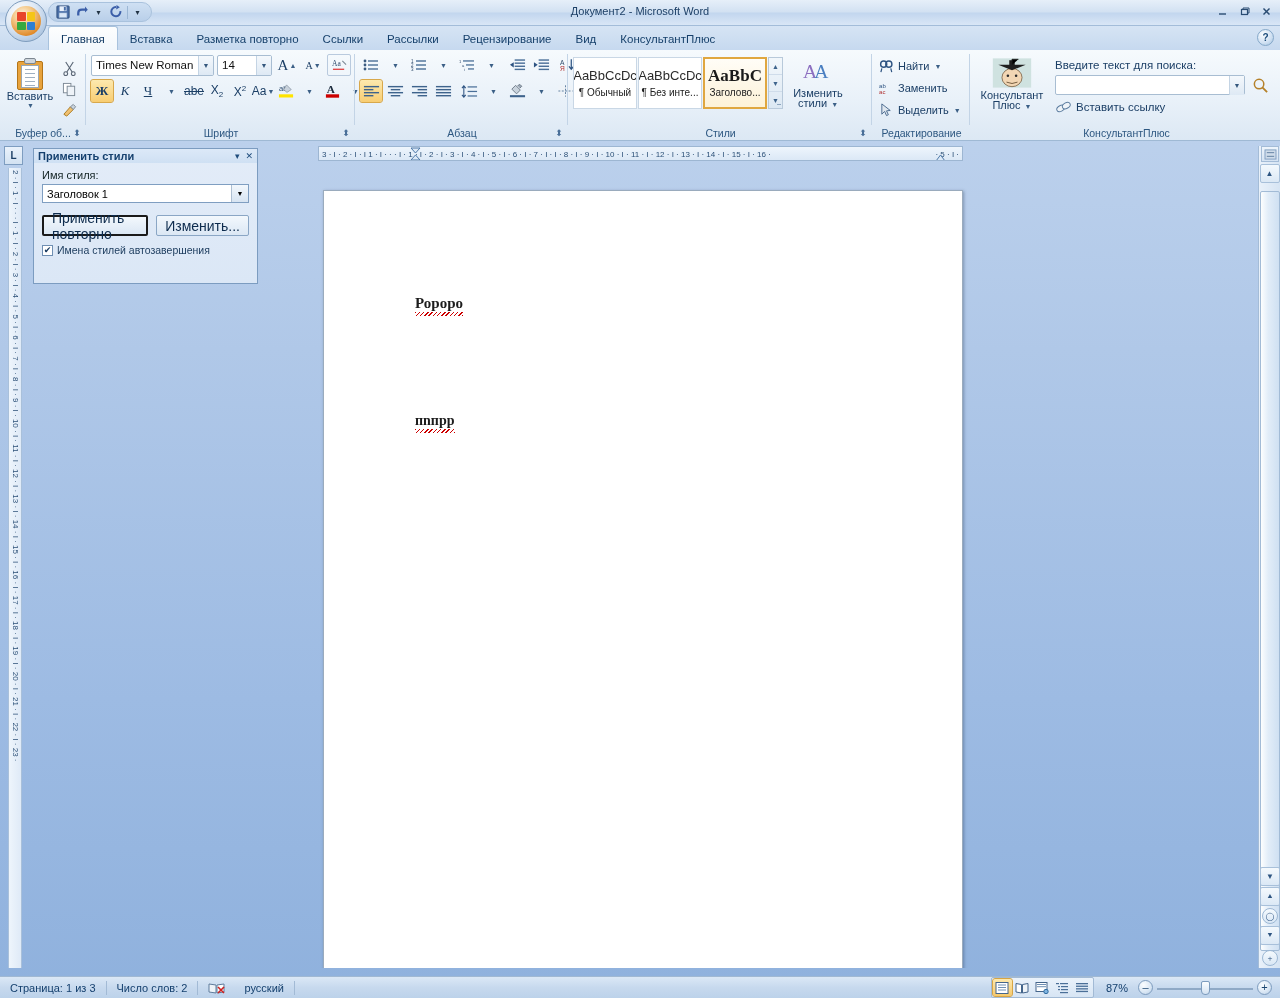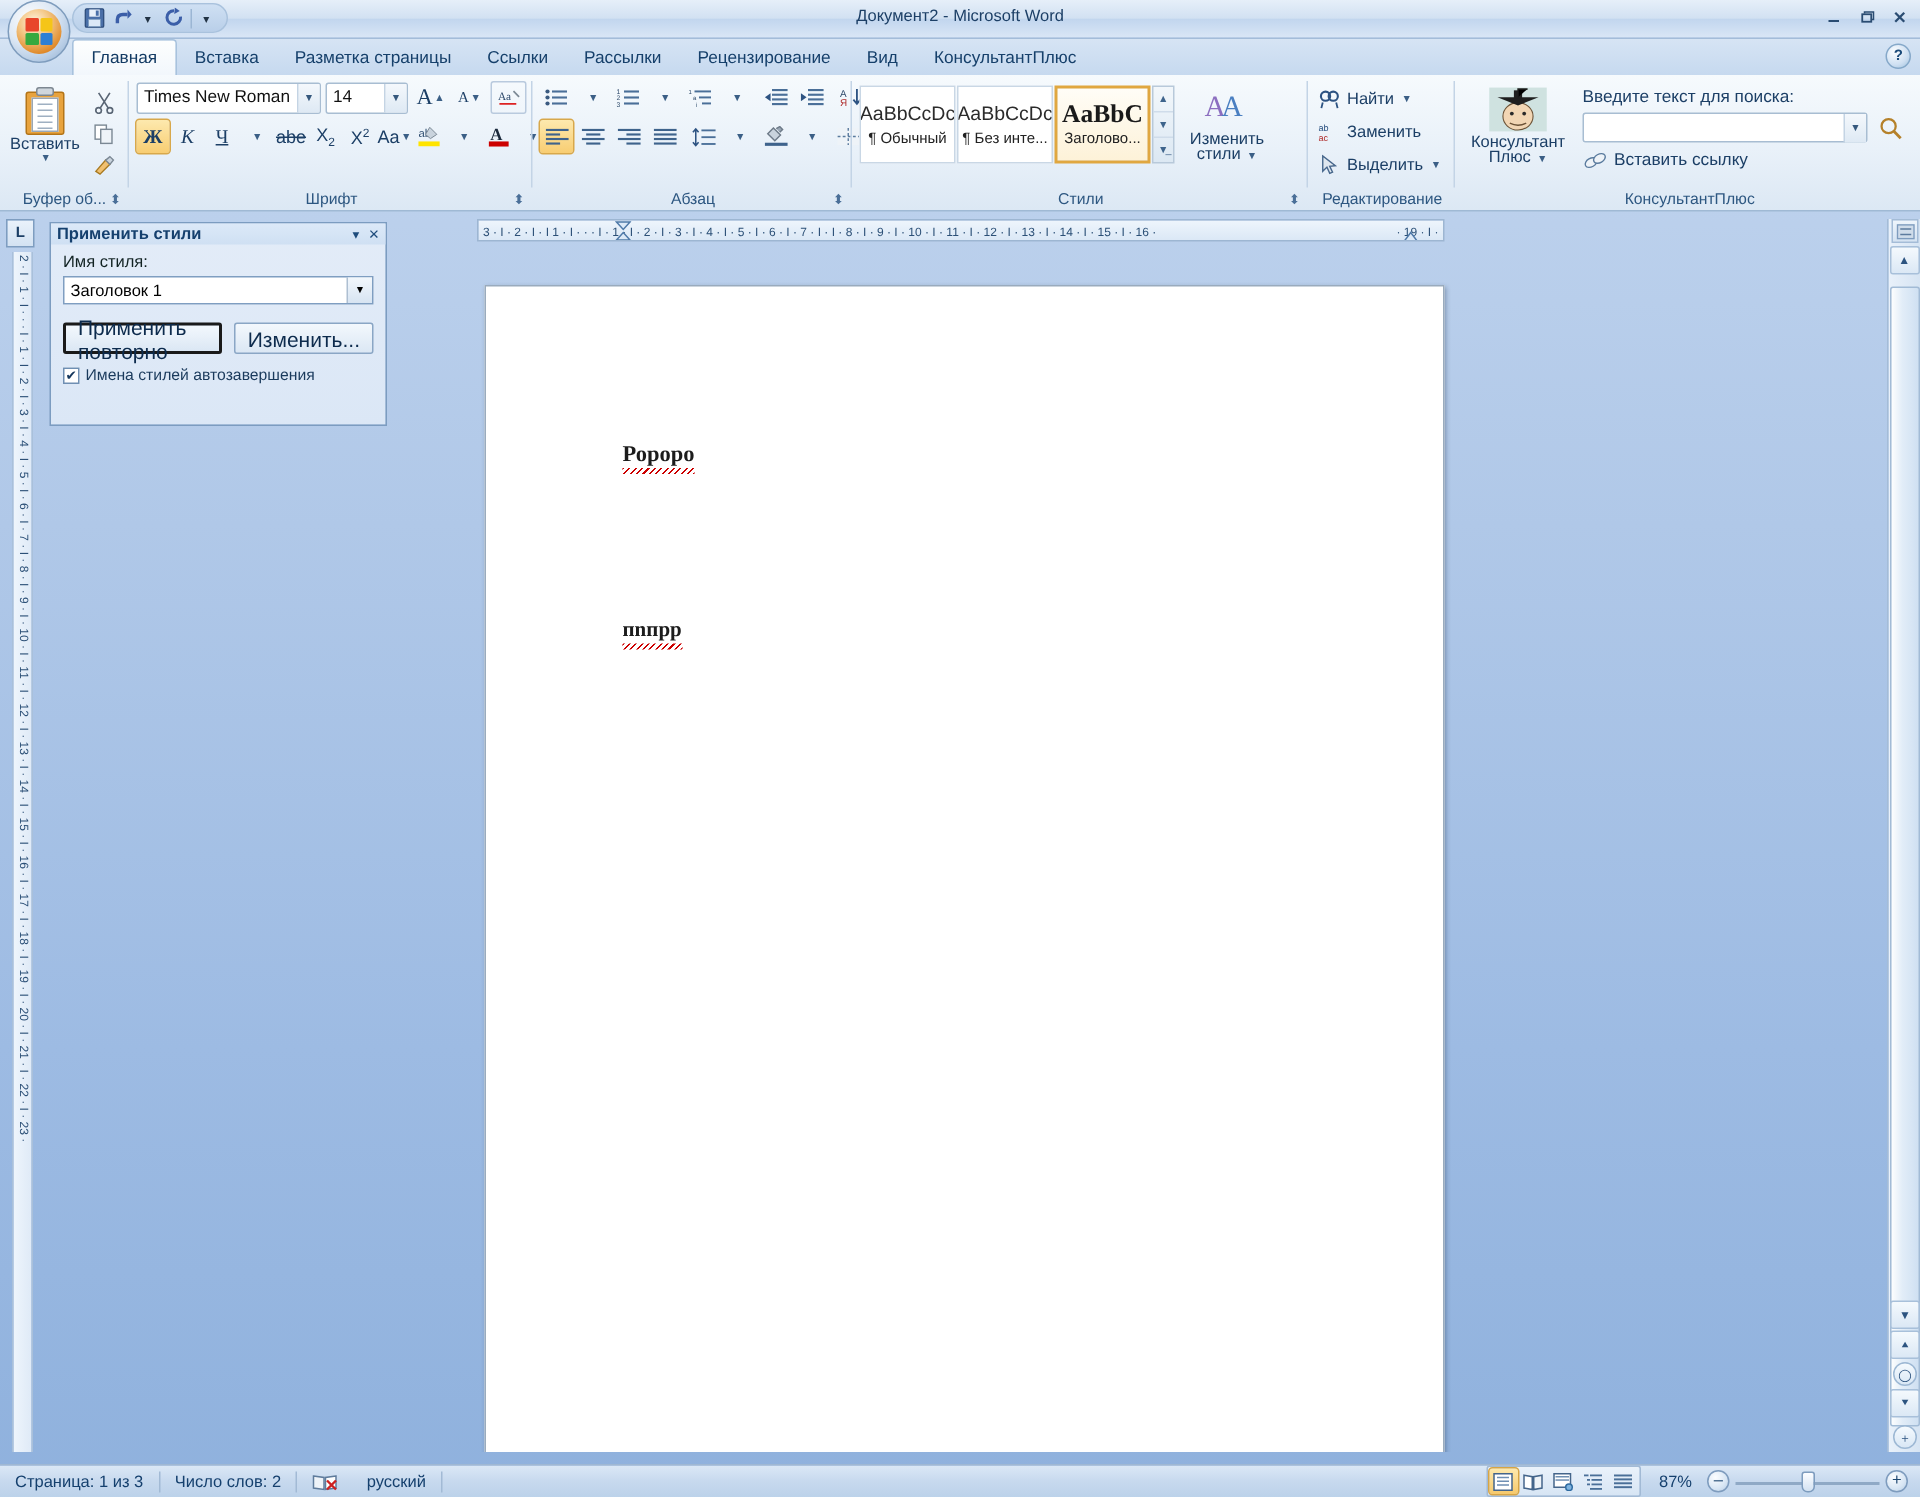--- a/index.html
+++ b/index.html
@@ -316,21 +316,21 @@
           <i class="o3"></i>
           <i class="o4"></i>
       </div>
     </div>
   </div>
 
   <div class="tabstrip">
     <div class="tabs">
       <div class="tab active">Главная</div>
       <div class="tab">Вставка</div>
-      <div class="tab">Разметка страницы</div>
+      <div class="tab">Разметка повторно</div>
       <div class="tab">Ссылки</div>
       <div class="tab">Рассылки</div>
       <div class="tab">Рецензирование</div>
       <div class="tab">Вид</div>
       <div class="tab">КонсультантПлюс</div>
     </div>
     <div class="help-orb">?</div>
   </div>
 
   <div class="ribbon">
@@ -710,21 +710,21 @@
       <div class="group-title">КонсультантПлюс</div>
     </div>
   </div>
 
   <div class="tabsel">
     <span style="font-size:10px; font-weight:bold; color:#1c3f66;">L</span>
   </div>
 
   <div class="hruler">
     <div class="ticks">3  ·  I  ·  2  ·  I  ·  I  1  ·  I  ·  ·  ·  I  ·  1  ·  I  ·  2  ·  I  ·  3  ·  I  ·  4  ·  I  ·  5  ·  I  ·  6  ·  I  ·  7  ·  I  ·  I  ·  8  ·  I  ·  9  ·  I  · 10 ·  I  · 11 ·  I  · 12 ·  I  · 13 ·  I  · 14 ·  I  · 15 ·  I  · 16 ·</div>
-    <div style="position:absolute; right:3px; top:0; height:15px; display:flex; align-items:center; font-size:8px; color:#2c5077;">· 19 ·  I  ·</div>
+    <div style="position:absolute; right:3px; top:0; height:15px; display:flex; align-items:center; font-size:8px; color:#2c5077;">· 5 ·  I  ·</div>
 
     <svg style="position:absolute; left:91px; top:0;" width="11" height="15" viewBox="0 0 11 15">
       <polygon points="1,1 10,1 5.5,6" fill="#dce9f7" stroke="#4e79a8"></polygon>
       <polygon points="1,13 10,13 5.5,8" fill="#dce9f7" stroke="#4e79a8"></polygon>
     </svg>
     <svg style="position:absolute; right:16px; top:7px;" width="11" height="8" viewBox="0 0 11 8">
       <polygon points="1,7 10,7 5.5,1" fill="#dce9f7" stroke="#4e79a8"></polygon>
     </svg>
   </div>
 

